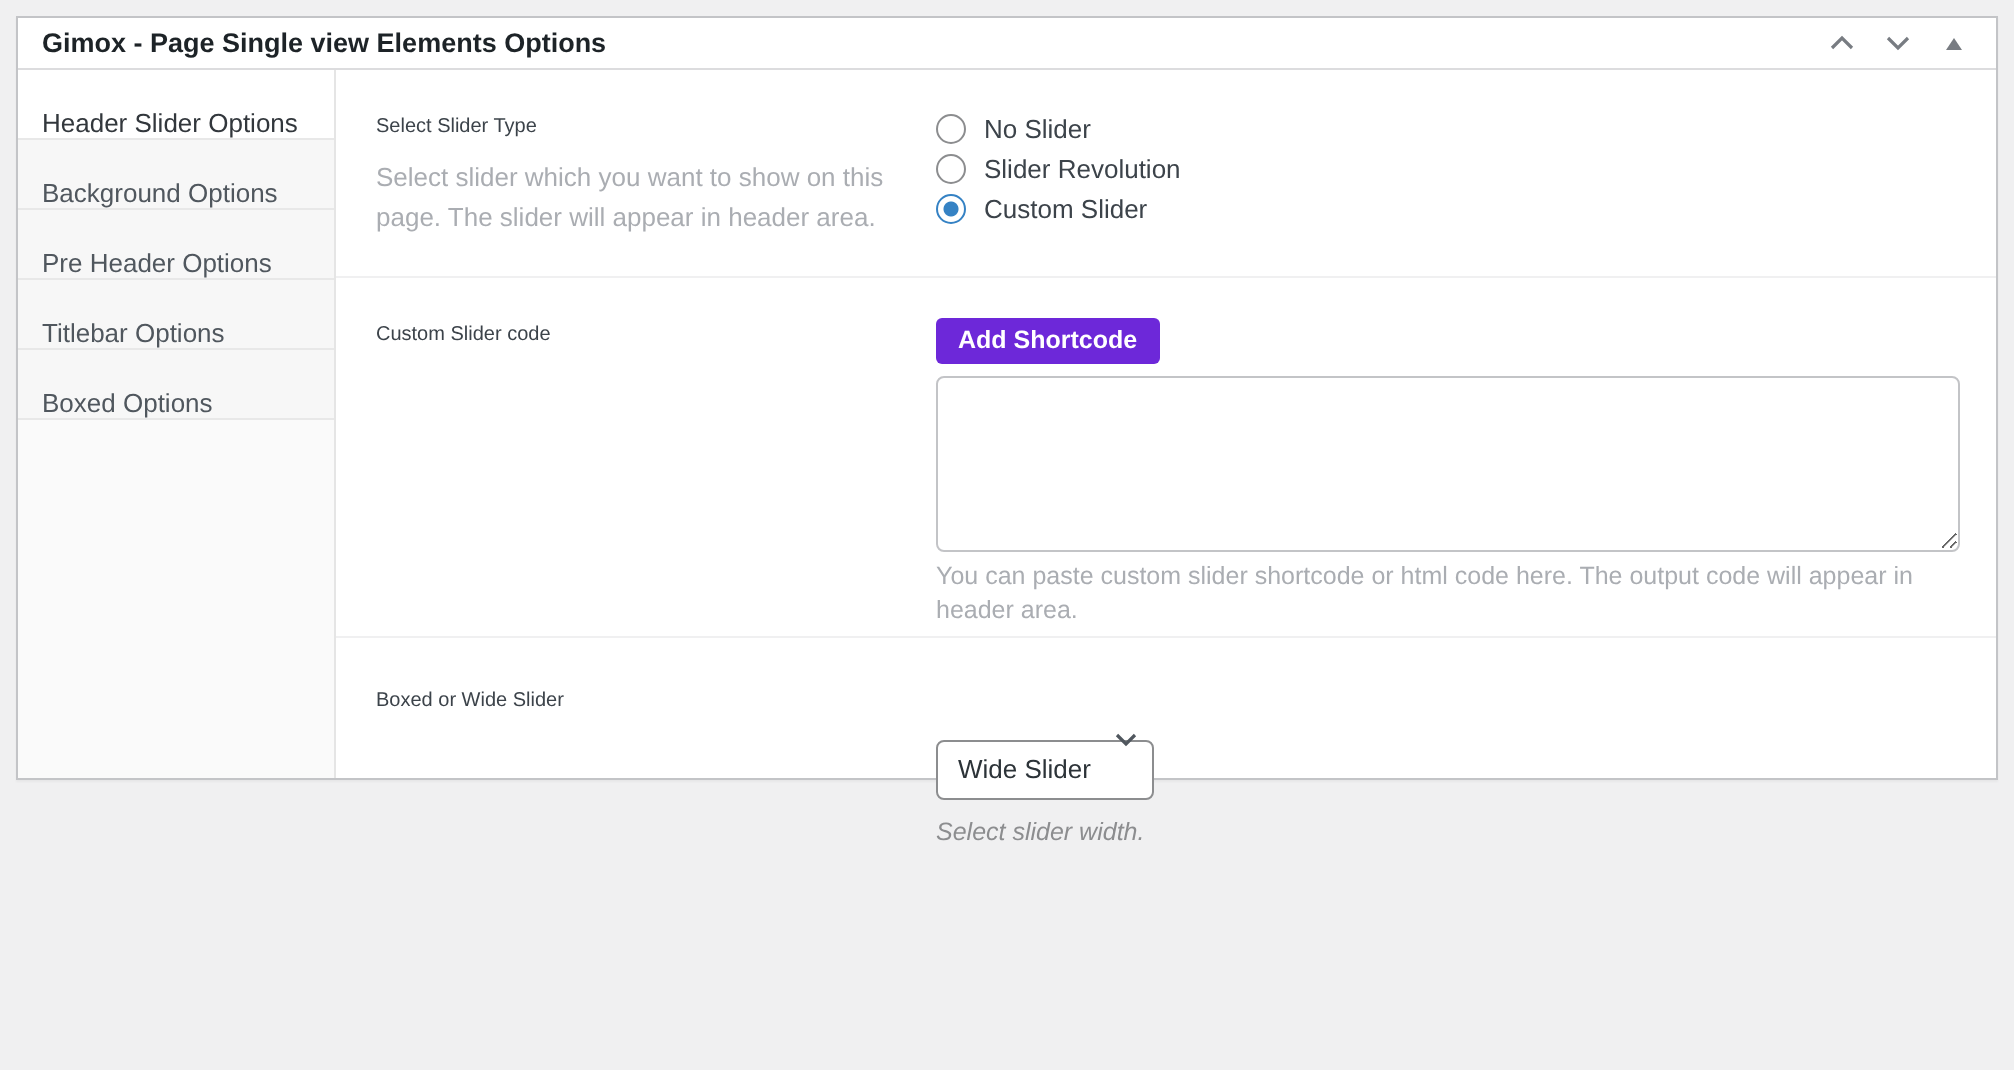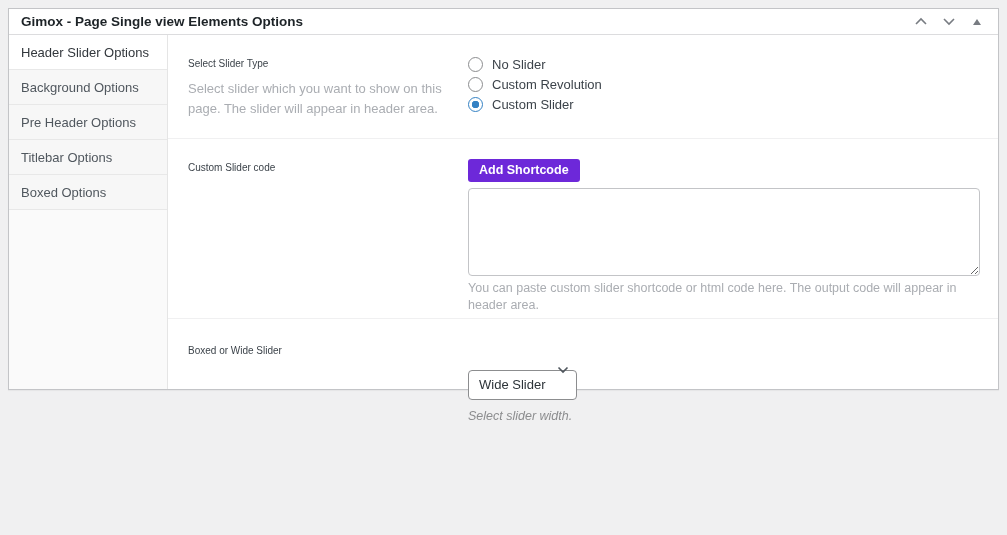--- a/index.html
+++ b/index.html
@@ -73,21 +73,21 @@
     flex: 0 0 159px;
     background: #fafafa;
     border-right: 1px solid #e5e5e5;
     display: flex;
     flex-direction: column;
   }
   .tab-item {
     height: 35px;
     flex: 0 0 35px;
     display: flex;
-    align-items: center;
+    align-items: flex-end;
     padding: 0 12px;
     font-size: 13px;
     color: #50575e;
     border-bottom: 1px solid #e8e8e8;
     cursor: pointer;
     background: #f7f7f7;
   }
   .tab-item.active {
     background: #fff;
     color: #32373c;
@@ -281,21 +281,21 @@
           <div class="field-label">Select Slider Type</div>
           <div class="field-desc">Select slider which you want to show on this page. The slider will appear in header area.</div>
         </div>
         <div class="field-control-cell">
           <label class="radio-option">
             <input type="radio" name="slider_type" style="">
             <span class="radio-label">No Slider</span>
           </label>
           <label class="radio-option">
             <input type="radio" name="slider_type" style="">
-            <span class="radio-label">Custom Revolution</span>
+            <span class="radio-label">Slider Revolution</span>
           </label>
           <label class="radio-option">
             <input type="radio" name="slider_type" checked="" style="">
             <span class="radio-label">Custom Slider</span>
           </label>
         </div>
       </div>
 
       <div class="field-row row-custom-code">
         <div class="field-label-cell">

